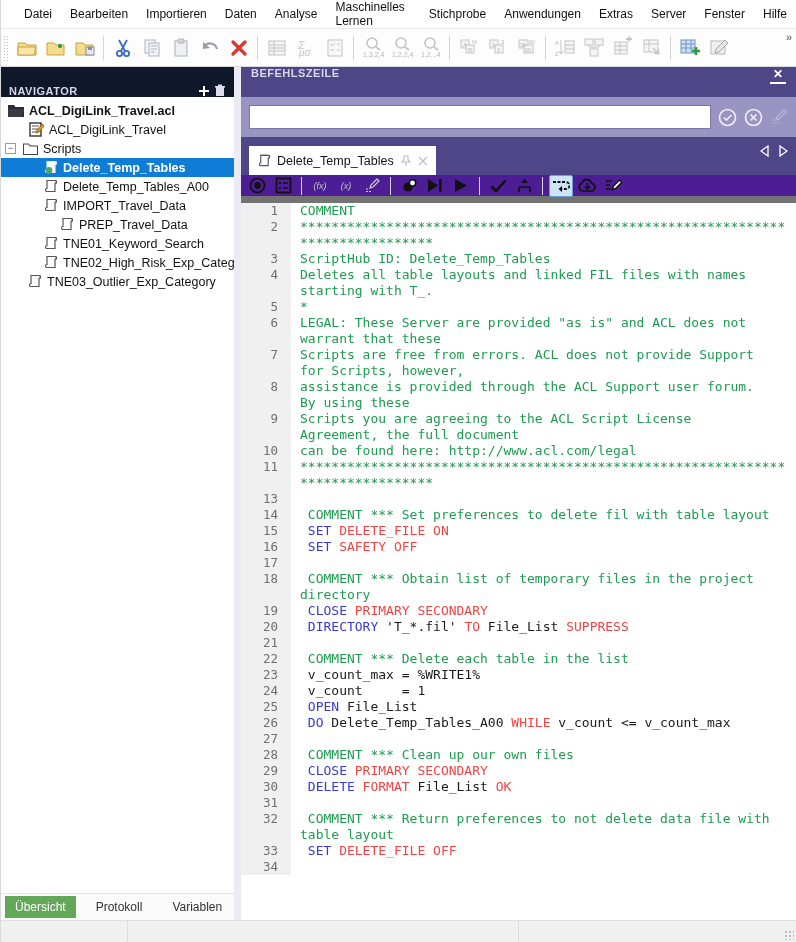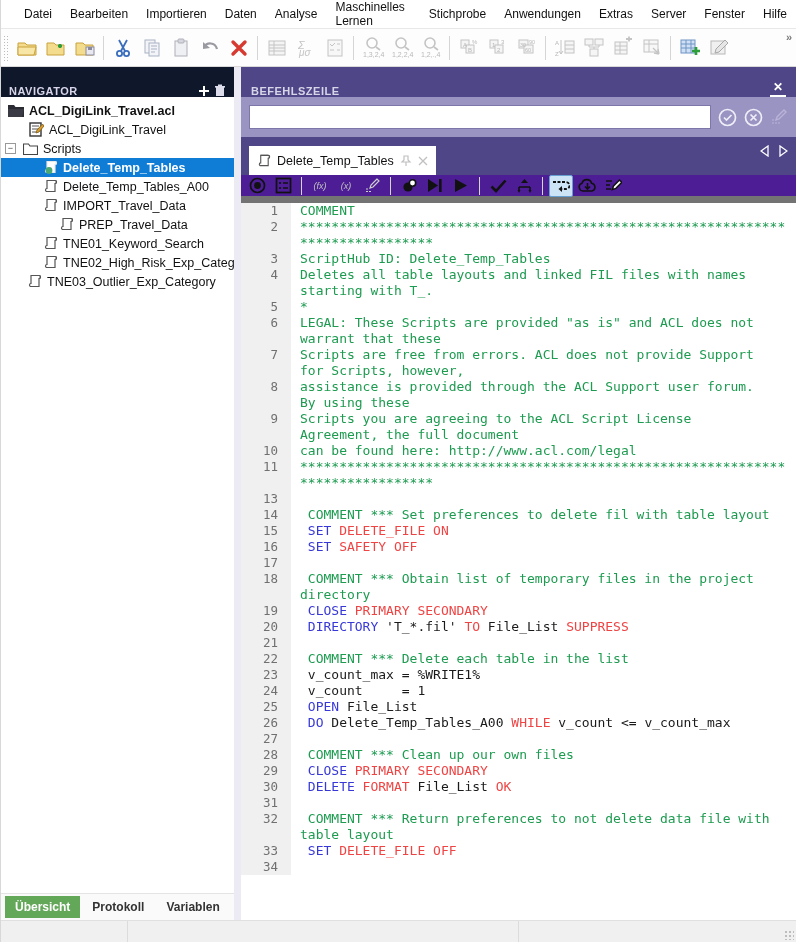--- a/index.html
+++ b/index.html
@@ -33,30 +33,30 @@
   .panelhead { height:30px; background:#0f172a; color:#d8d5e8; display:flex; align-items:flex-end; padding:0 8px; flex:0 0 auto; }
   .panelhead .ptitle { font-size:11px; font-weight:bold; letter-spacing:0.5px; flex:1; }
   .phbtn { color:#fff; display:flex; align-items:center; margin-left:4px; }
   .tree { flex:1 1 auto; overflow:hidden; padding-top:4px; font-size:12.5px; color:#111; }
   .trow { height:19px; display:flex; align-items:center; white-space:nowrap; }
   .trow .ticon { display:flex; align-items:center; justify-content:center; width:18px; flex:0 0 auto; }
   .trow.selected { background:#0f7cd6; color:#fff; font-weight:bold; }
   .lbl { padding-left:4px; }
   .exp { width:11px; height:11px; border:1px solid #999; background:#fff; color:#444; font-size:9px; line-height:9px; text-align:center; margin-left:4px; }
 
-  .bottomtabs { height:27px; flex:0 0 auto; display:flex; align-items:center; background:#fafafa; border-top:1px solid #e4e4e4; padding-left:4px; gap:2px;font-weight:bold; }
+  .bottomtabs { height:27px; flex:0 0 auto; display:flex; align-items:center; background:#fafafa; border-top:1px solid #e4e4e4; padding-left:4px; gap:10px; }
   .btab { font-size:12px; color:#333; padding:4px 10px; }
   .btab.active { background:#63a758; color:#fff; }
 
   
   .splitter { width:7px; flex:0 0 auto; background:#eceaf2; }
 
   
   .rightpanel { flex:1 1 auto; display:flex; flex-direction:column; min-width:0; }
-  .cmdhead { height:30px; background:#4e4687; display:flex; align-items:flex-end; padding:0 10px; flex:0 0 auto; }
+  .cmdhead { height:30px; background:#4e4687; display:flex; align-items:flex-start; padding:0 10px; flex:0 0 auto; }
   .cmdhead .ptitle { font-size:11px; font-weight:bold; color:#d8d5e8; letter-spacing:0.5px; flex:1; }
   .closex { color:#fff; font-size:12px; font-weight:bold; border-bottom:2px solid #fff; padding:0 3px 1px; }
   .cmdrow { height:40px; background:#9a94c2; display:flex; align-items:center; padding:0 8px; gap:7px; flex:0 0 auto; }
   .cmdinput { flex:1; height:24px; border:1px solid #7d76a8; background:#fff; font-size:12px; padding:0 6px; outline:none; font-family:"Liberation Sans", sans-serif; }
   .cicon { display:flex; align-items:center; }
 
   .tabbar { height:38px; background:#4e4687; display:flex; align-items:flex-end; padding:0 8px; flex:0 0 auto; }
   .etab { height:29px; background:#fff; display:flex; align-items:center; padding:0 8px; gap:6px; }
   .etab .tablabel { font-size:12.5px; color:#111; }
   .tabnav { margin-left:auto; display:flex; gap:10px; align-items:center; height:100%; padding-bottom:10px; }
@@ -532,21 +532,21 @@
 
       <div class="editor">
         <div>
             <div class="crow"><span class="gut">1</span><span class="code"><span class="c">COMMENT</span></span></div>
             <div class="crow"><span class="gut">2</span><span class="code"><span class="c">**************************************************************</span></span></div>
             <div class="crow"><span class="gut"></span><span class="code"><span class="c">*****************</span></span></div>
             <div class="crow"><span class="gut">3</span><span class="code"><span class="c">ScriptHub ID: Delete_Temp_Tables</span></span></div>
             <div class="crow"><span class="gut">4</span><span class="code"><span class="c">Deletes all table layouts and linked FIL files with names</span></span></div>
             <div class="crow"><span class="gut"></span><span class="code"><span class="c">starting with T_.</span></span></div>
             <div class="crow"><span class="gut">5</span><span class="code"><span class="c">*</span></span></div>
-            <div class="crow"><span class="gut">6</span><span class="code"><span class="c">LEGAL: These Scripts are provided "as is" and ACL does not</span></span></div>
+            <div class="crow"><span class="gut">6</span><span class="code"><span class="c">LEGAL: These Server are provided "as is" and ACL does not</span></span></div>
             <div class="crow"><span class="gut"></span><span class="code"><span class="c">warrant that these</span></span></div>
             <div class="crow"><span class="gut">7</span><span class="code"><span class="c">Scripts are free from errors. ACL does not provide Support</span></span></div>
             <div class="crow"><span class="gut"></span><span class="code"><span class="c">for Scripts, however,</span></span></div>
             <div class="crow"><span class="gut">8</span><span class="code"><span class="c">assistance is provided through the ACL Support user forum.</span></span></div>
             <div class="crow"><span class="gut"></span><span class="code"><span class="c">By using these</span></span></div>
             <div class="crow"><span class="gut">9</span><span class="code"><span class="c">Scripts you are agreeing to the ACL Script License</span></span></div>
             <div class="crow"><span class="gut"></span><span class="code"><span class="c">Agreement, the full document</span></span></div>
             <div class="crow"><span class="gut">10</span><span class="code"><span class="c">can be found here: http://www.acl.com/legal</span></span></div>
             <div class="crow"><span class="gut">11</span><span class="code"><span class="c">**************************************************************</span></span></div>
             <div class="crow"><span class="gut"></span><span class="code"><span class="c">*****************</span></span></div>

